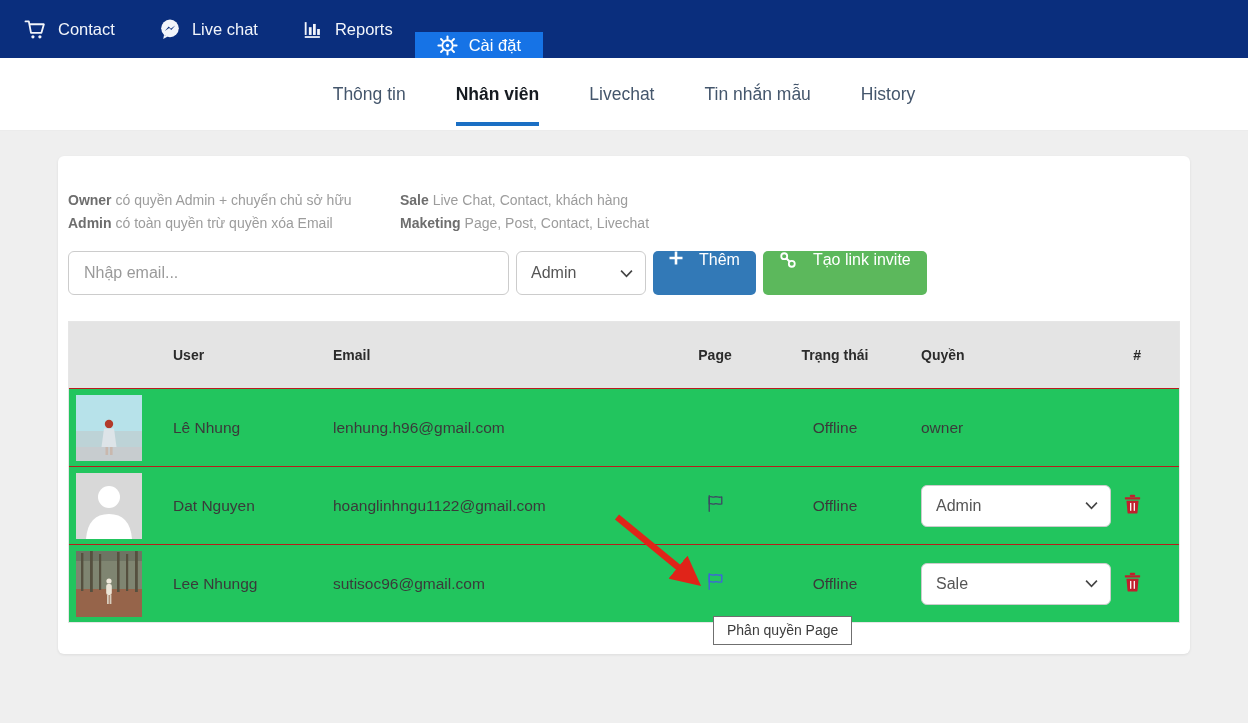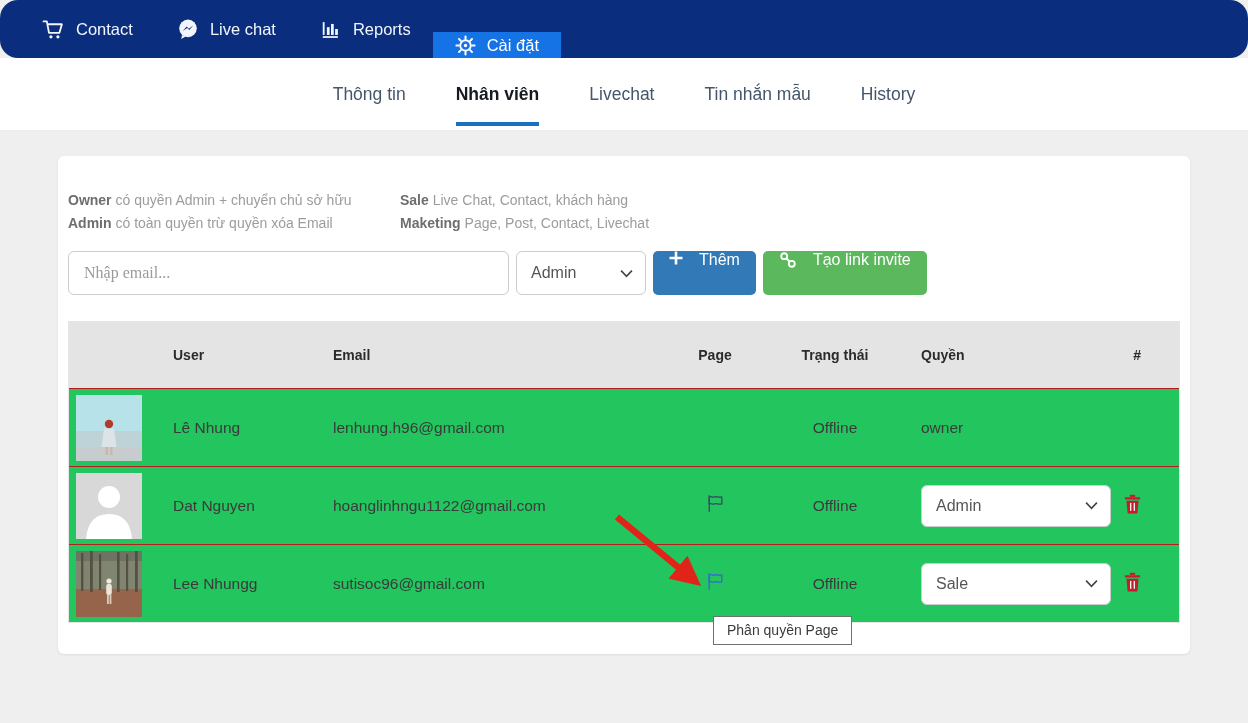--- a/index.html
+++ b/index.html
@@ -1,41 +1,41 @@
 <!DOCTYPE html>
 <html><head>
 <meta charset="utf-8">
 <style>
   * { margin:0; padding:0; box-sizing:border-box; }
   html,body { width:1248px; height:723px; overflow:hidden; }
   body { font-family:"Liberation Sans","DejaVu Sans",sans-serif; background:#efefef; color:#333; }
 
   
-  .navbar { height:58px; background:#0a2e7d; display:flex; align-items:stretch; padding-left:20px;border-radius:18px; }
+  .navbar { height:58px; background:#0a2e7d; display:flex; align-items:stretch; padding-left:2px; }
   .nav-item { display:flex; align-items:center; gap:11px; padding:0 22px; color:#f2f5fb; font-size:16.5px; cursor:pointer; }
   .nav-item.active { color:#fff; }
   .nav-icon { display:flex; align-items:center; }
   .nav-icon svg { display:block; }
 
   
   .tabbar { height:73px; background:#fff; display:flex; justify-content:center; align-items:stretch; border-bottom:1px solid #ececec; }
   .tab { display:flex; align-items:center; padding:0 25px; font-size:17.5px; color:#44566c; position:relative; cursor:pointer; }
   .tab.active { color:#161b21; font-weight:bold; }
   .tab.active::after { content:""; position:absolute; left:25px; right:25px; bottom:4px; height:4px; background:#1b6fc4; }
 
   
   .content { padding:25px 58px 0; }
   .card { background:#fff; border-radius:6px; height:498px; box-shadow:0 1px 3px rgba(0,0,0,.08); padding:33px 10px 0; position:relative; }
 
   .legend { display:flex; font-size:14px; line-height:23px; color:#9c9c9c; }
   .legend-col1 { width:332px; }
   .legend strong { color:#6e6e6e; }
 
   .form-row { display:flex; gap:7px; margin-top:16px; }
-  .email-input { width:441px; height:44px; border:1px solid #ccc; border-radius:6px; padding:0 15px; font-size:16px; color:#444; font-family:Liberation Serif, serif; outline:none; }
+  .email-input { width:441px; height:44px; border:1px solid #ccc; border-radius:6px; padding:0 15px; font-size:16px; color:#444; font-family:Liberation Sans, sans-serif; outline:none; }
   .email-input::placeholder { color:#9a9a9a; }
   .select { height:44px; border:1px solid #ccc; border-radius:6px; background:#fff; display:flex; align-items:center; justify-content:space-between; padding:0 12px 0 14px; font-size:16px; color:#555; cursor:pointer; }
   .select .chev { color:#444; display:flex; }
   .form-select { width:130px; }
   .btn { height:44px; border:none; border-radius:5px; color:#fff; font-size:16px; font-family:inherit; display:flex; align-items:flex-start; gap:16px; padding:0 16px; cursor:pointer; }
   .btn svg { display:block; }
   .btn-add { background:#3279b7; }
   .btn-invite { background:#5cb85c; }
 
   

